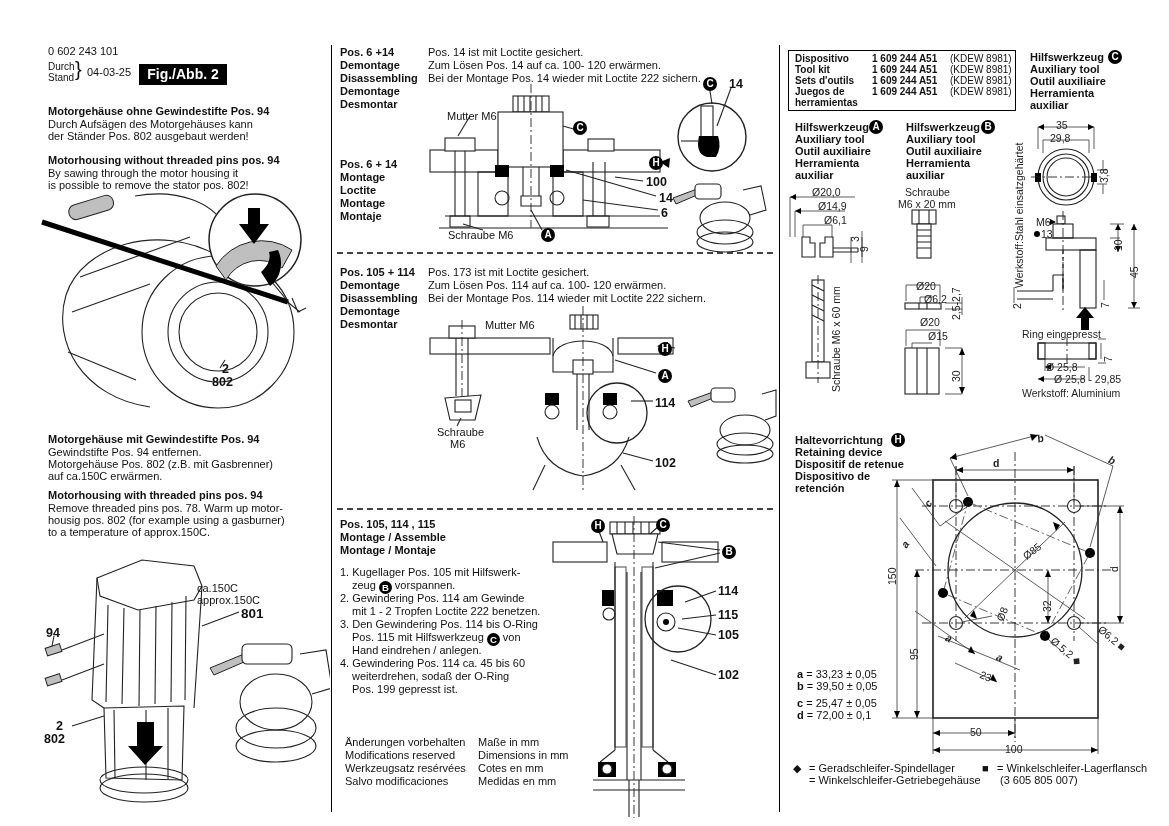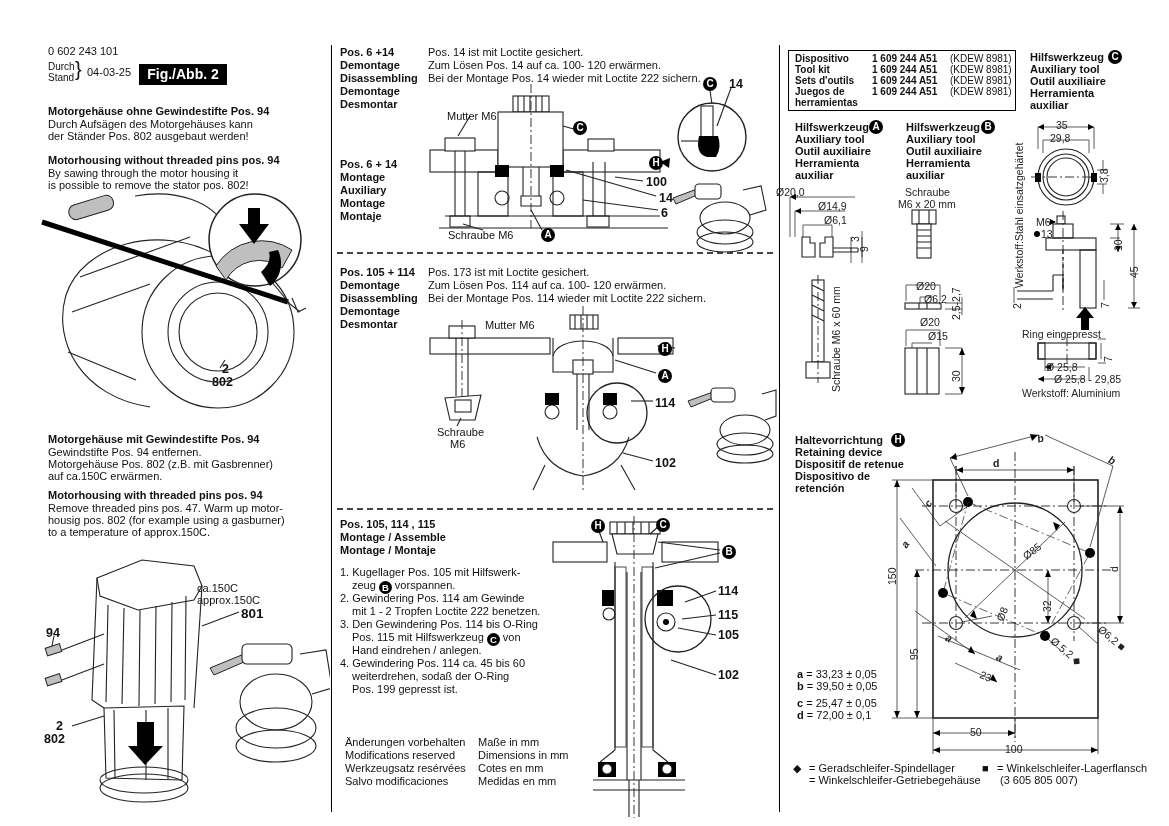--- a/index.html
+++ b/index.html
@@ -73,21 +73,21 @@
     <line class="ln" x1="185" y1="168" x2="180" y2="176"></line>
   </svg>
   <div class="co" style="left:222px;top:362px">2</div>
   <div class="co" style="left:212px;top:375px">802</div>
 
   <div class="t b" style="left:48px;top:433px">Motorgehäuse mit Gewindestifte Pos. 94</div>
   <div class="t" style="left:48px;top:446px">Gewindstifte Pos. 94 entfernen.</div>
   <div class="t" style="left:48px;top:458px">Motorgehäuse Pos. 802 (z.B. mit Gasbrenner)</div>
   <div class="t" style="left:48px;top:470px">auf ca.150C erwärmen.</div>
   <div class="t b" style="left:48px;top:489px">Motorhousing with threaded pins pos. 94</div>
-  <div class="t" style="left:48px;top:502px">Remove threaded pins pos. 47. Warm up motor-</div>
+  <div class="t" style="left:48px;top:502px">Remove threaded pins pos. 78. Warm up motor-</div>
   <div class="t" style="left:48px;top:514px">housig pos. 802 (for example using a gasburner)</div>
   <div class="t" style="left:48px;top:526px">to a temperature of approx.150C.</div>
 
   <svg style="left:42px;top:550px" width="288" height="262" viewBox="0 0 288 262">
     <path class="ln" d="M55,28 L100,10 L152,16 L160,36 L152,50 L96,60 L58,46 Z"></path>
     <path class="ln" d="M55,28 L50,150 L62,158 M160,36 L152,158"></path>
     <path class="ln" d="M66,55 L64,152 M82,58 L80,154 M98,60 L97,156 M114,56 L113,154 M130,52 L129,152 M144,46 L143,150"></path>
     <path class="ln" d="M62,158 L64,228 L140,230 L142,156 Z"></path>
     <path class="ln" d="M72,160 L73,228 M104,160 L104,230 M126,158 L126,229"></path>
     <ellipse class="ln" cx="102" cy="238" rx="44" ry="14"></ellipse>
@@ -117,21 +117,21 @@
   <div class="t b" style="left:340px;top:46px">Pos. 6 +14</div>
   <div class="t b" style="left:340px;top:59px">Demontage</div>
   <div class="t b" style="left:340px;top:72px">Disassembling</div>
   <div class="t b" style="left:340px;top:85px">Demontage</div>
   <div class="t b" style="left:340px;top:98px">Desmontar</div>
   <div class="t" style="left:428px;top:46px">Pos. 14 ist mit Loctite gesichert.</div>
   <div class="t" style="left:428px;top:59px">Zum Lösen Pos. 14 auf ca. 100- 120 erwärmen.</div>
   <div class="t" style="left:428px;top:72px">Bei der Montage Pos. 14 wieder mit Loctite 222 sichern.</div>
   <div class="t b" style="left:340px;top:158px">Pos. 6 + 14</div>
   <div class="t b" style="left:340px;top:171px">Montage</div>
-  <div class="t b" style="left:340px;top:184px">Auxiliary</div>
+  <div class="t b" style="left:340px;top:184px">Loctite</div>
   <div class="t b" style="left:340px;top:197px">Montage</div>
   <div class="t b" style="left:340px;top:210px">Montaje</div>
 
   <svg style="left:425px;top:78px" width="352" height="176" viewBox="0 0 352 176">
     <defs>
         <pattern id="pA" width="6" height="6" patternUnits="userSpaceOnUse" patternTransform="rotate(45)">
       <rect width="6" height="6" fill="#fff"></rect>
           <line x1="0" y1="0" x2="0" y2="6" stroke="#555" stroke-width="1.6"></line>
     </pattern>
       </defs>
@@ -418,21 +418,21 @@
 
     <rect class="wht" x="253" y="228" width="58" height="16"></rect>
     <rect fill="url(#pR)" class="ln" x="253" y="228" width="7" height="16"></rect>
     <rect fill="url(#pR)" class="ln" x="304" y="228" width="7" height="16"></rect>
     <line class="cl2" x1="282" y1="222" x2="282" y2="250"></line>
     <path class="dm" d="M260,252 H300 M260,244 V256 M304,252 V266 M253,264 H300 M316,228 V244 M313,224 h8 M313,248 h8"></path>
     <polygon points="260,252 266,249 266,255" class="blk"></polygon>
       <polygon points="253,264 259,261 259,267" class="blk"></polygon>
   </svg>
 
-  <div class="dim" style="left:776px;top:186px">Ø20,0</div>
+  <div class="dim" style="left:812px;top:186px">Ø20,0</div>
   <div class="dim" style="left:818px;top:200px">Ø14,9</div>
   <div class="dim" style="left:824px;top:214px">Ø6,1</div>
   <div class="vt" style="left:849px;top:242px">3</div>
   <div class="vt" style="left:858px;top:252px">9</div>
   <div class="vt" style="left:830px;top:392px">Schraube M6 x 60 mm</div>
   <div class="dim" style="left:905px;top:186px">Schraube</div>
   <div class="dim" style="left:898px;top:198px">M6 x 20 mm</div>
   <div class="dim" style="left:916px;top:280px">Ø20</div>
   <div class="dim" style="left:924px;top:293px">Ø6,2</div>
   <div class="vt" style="left:950px;top:320px">2,5-2,7</div>

